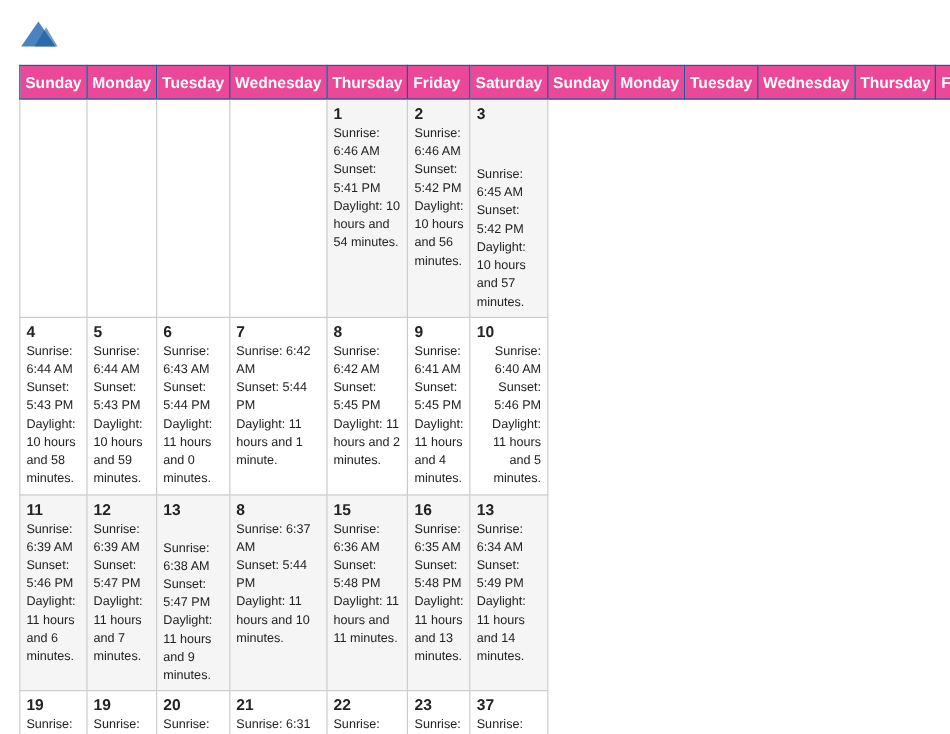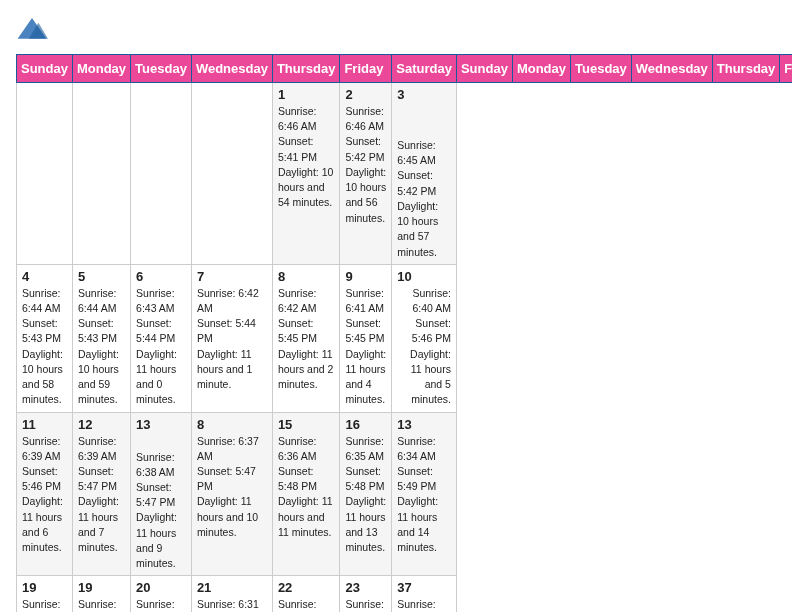--- a/index.html
+++ b/index.html
@@ -214,21 +214,21 @@
         </td>
         <td>
           <span class="day-number">13</span>
           <div class="day-info" style="white-space: pre-line; margin-top: 18px;">Sunrise: 6:38 AM
 Sunset: 5:47 PM
 Daylight: 11 hours and 9 minutes.</div>
         </td>
         <td>
           <span class="day-number">8</span>
           <div class="day-info" style="white-space: pre-line;">Sunrise: 6:37 AM
-Sunset: 5:47 PM
+Sunset: 5:44 PM
 Daylight: 11 hours and 10 minutes.</div>
         </td>
         <td>
           <span class="day-number">15</span>
           <div class="day-info" style="white-space: pre-line;">Sunrise: 6:36 AM
 Sunset: 5:48 PM
 Daylight: 11 hours and 11 minutes.</div>
         </td>
         <td>
           <span class="day-number">16</span>

